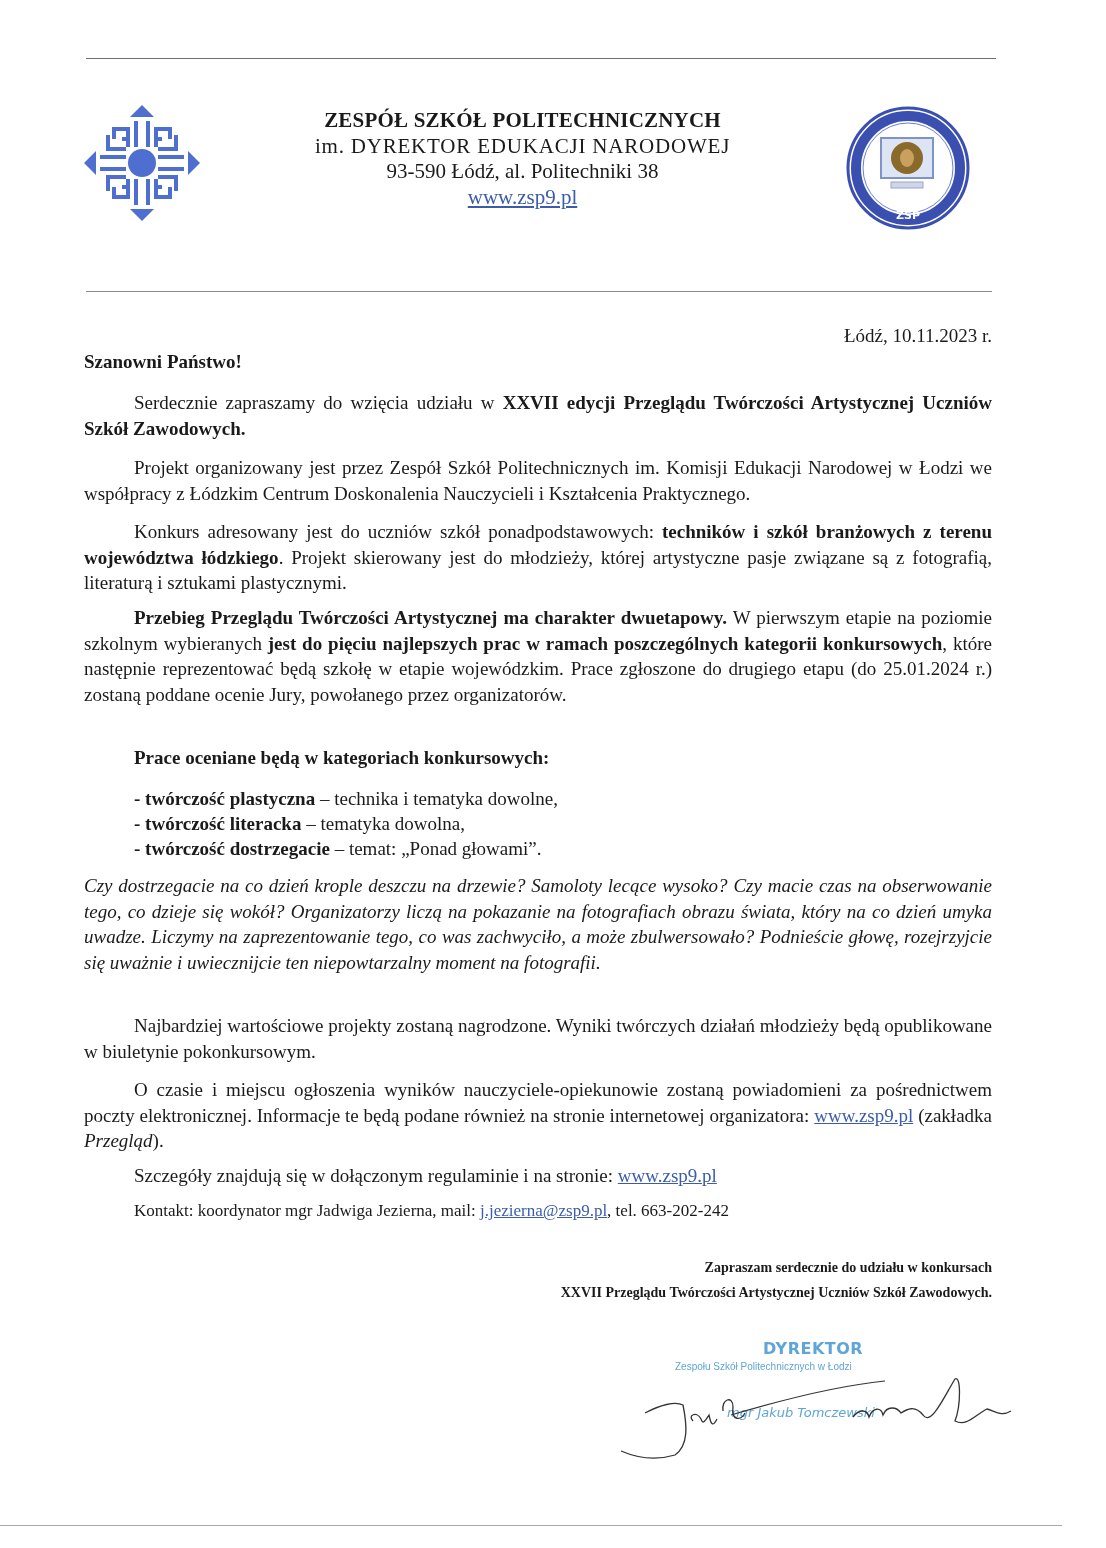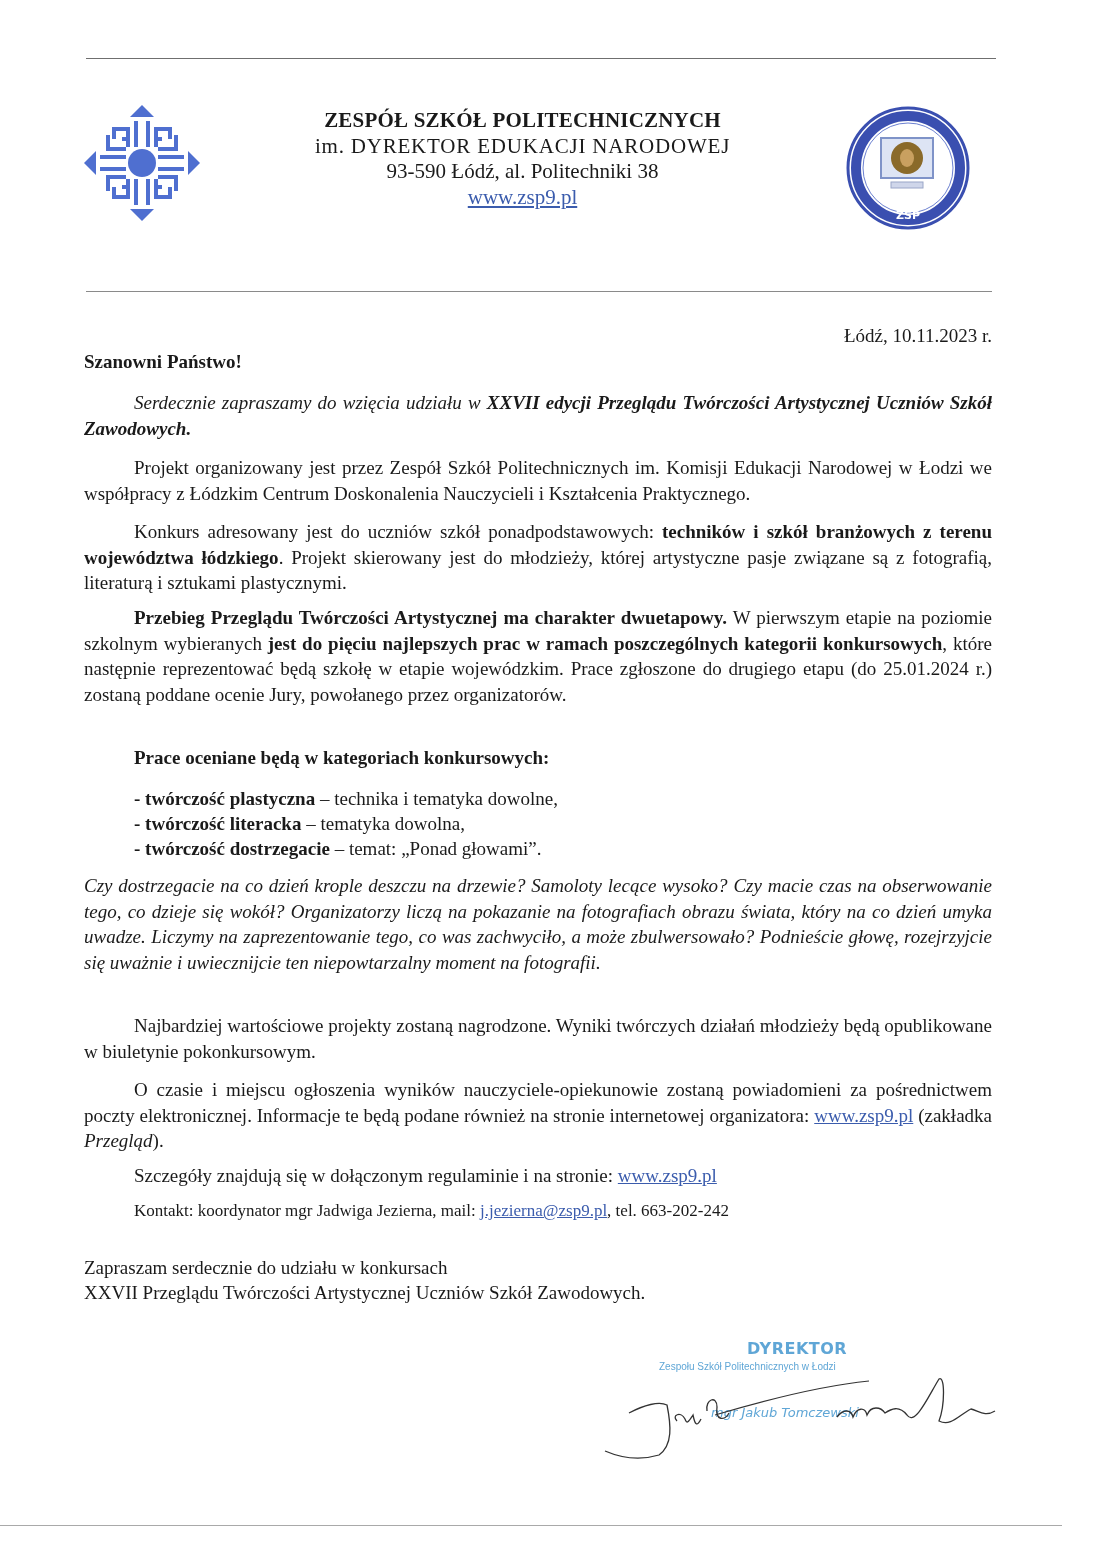--- a/index.html
+++ b/index.html
@@ -18,34 +18,34 @@
   #header-text .sub { letter-spacing: 0.8px; }
   a.link { color: #3b5cad; text-decoration: underline; }
 
   #date { position: absolute; right: 114px; top: 325px; font-size: 19px; }
   #greeting { position: absolute; left: 84px; top: 351px; font-size: 19px; font-weight: bold; }
 
   .para { position: absolute; left: 84px; width: 908px; font-size: 19px; line-height: 25.5px; text-align: justify; }
   .indent { text-indent: 50px; }
   .para b { font-weight: bold; }
 
-  #p1 { top: 390px; font-style: italic; }
+  #p1 { top: 390px; }
   #p2 { top: 455px; }
   #p3 { top: 519px; }
   #p4 { top: 605px; }
   #cat-heading { position: absolute; left: 134px; top: 747px; font-size: 19px; font-weight: bold; }
   #cat-list { position: absolute; left: 134px; top: 786px; font-size: 19px; line-height: 25px; margin: 0; padding: 0; list-style: none; }
   #p-italic { top: 873px; font-style: italic; }
   #p6 { top: 1013px; }
   #p7 { top: 1077px; }
   #p8 { position: absolute; left: 134px; top: 1165px; font-size: 19px; }
   #p9 { position: absolute; left: 134px; top: 1201px; font-size: 17px; }
-  #closing { position: absolute; left: 84px; top: 1255px; width: 908px; text-align: left; font-size: 19px; line-height: 25px; font-weight: normal; }
+  #closing { position: absolute; left: 84px; top: 1255px; width: 908px; text-align: right; font-size: 14px; line-height: 25px; font-weight: bold; }
 
-  #signature { position: absolute; left: 599px; top: 1335px; width: 420px; height: 130px; }
+  #signature { position: absolute; left: 615px; top: 1335px; width: 420px; height: 130px; }
   #sig-title { position: absolute; left: 148px; top: 4px; font-family: "DejaVu Sans", sans-serif; font-size: 16px; font-weight: bold; color: #5fa6d6; letter-spacing: 0.5px; }
   #sig-org { position: absolute; left: 60px; top: 26px; font-family: Liberation Sans, sans-serif; font-size: 10px; color: #5fa6d6; }
   #sig-name { position: absolute; left: 112px; top: 70px; font-family: "DejaVu Sans", sans-serif; font-size: 13px; color: #5fa6d6; font-style: italic; }
   #sig-scribble { position: absolute; left: 0; top: 0; width: 420px; height: 130px; }
 </style>
 </head>
 <body>
 
 <div class="rule" id="rule-top"></div>
 

